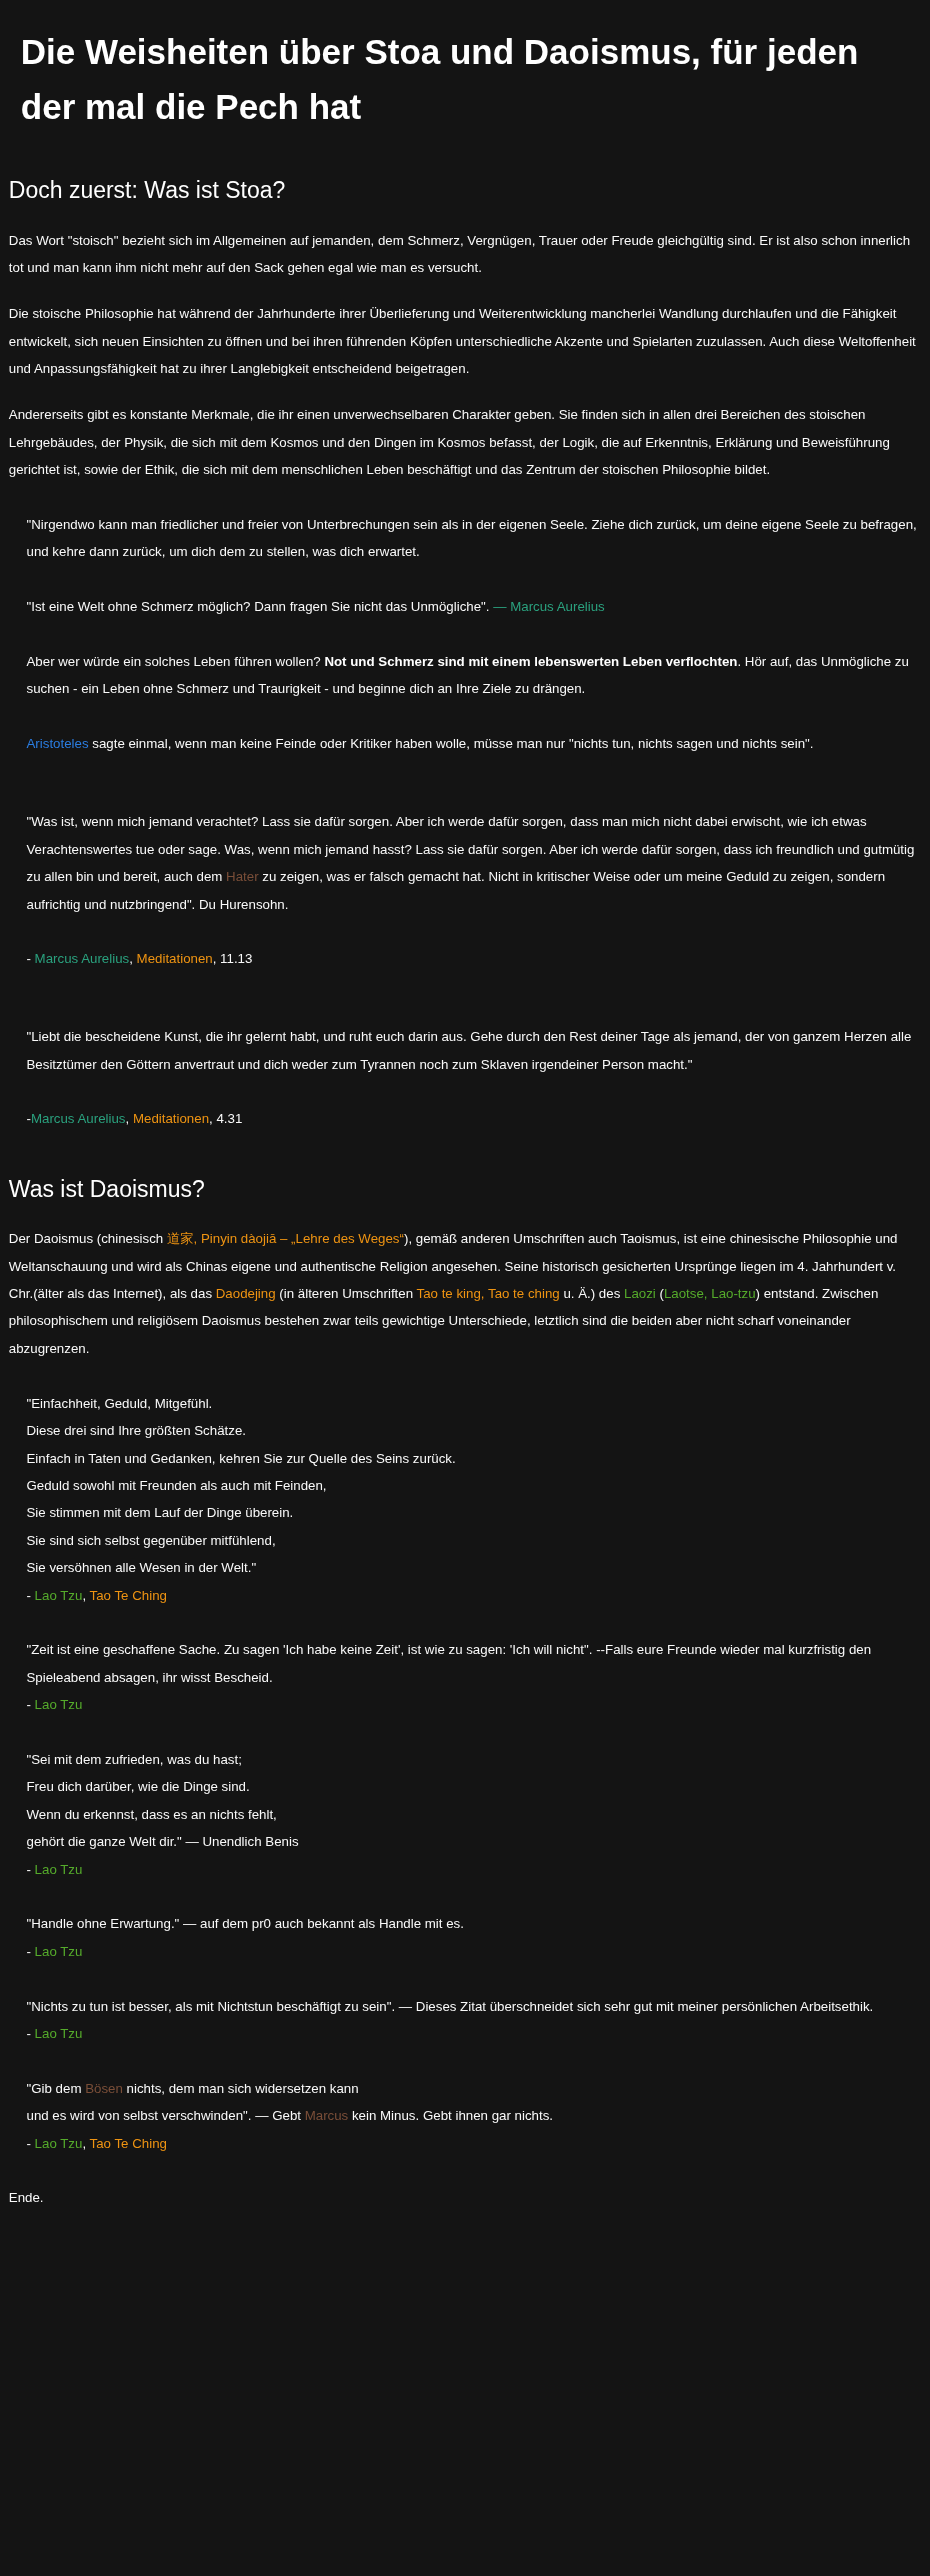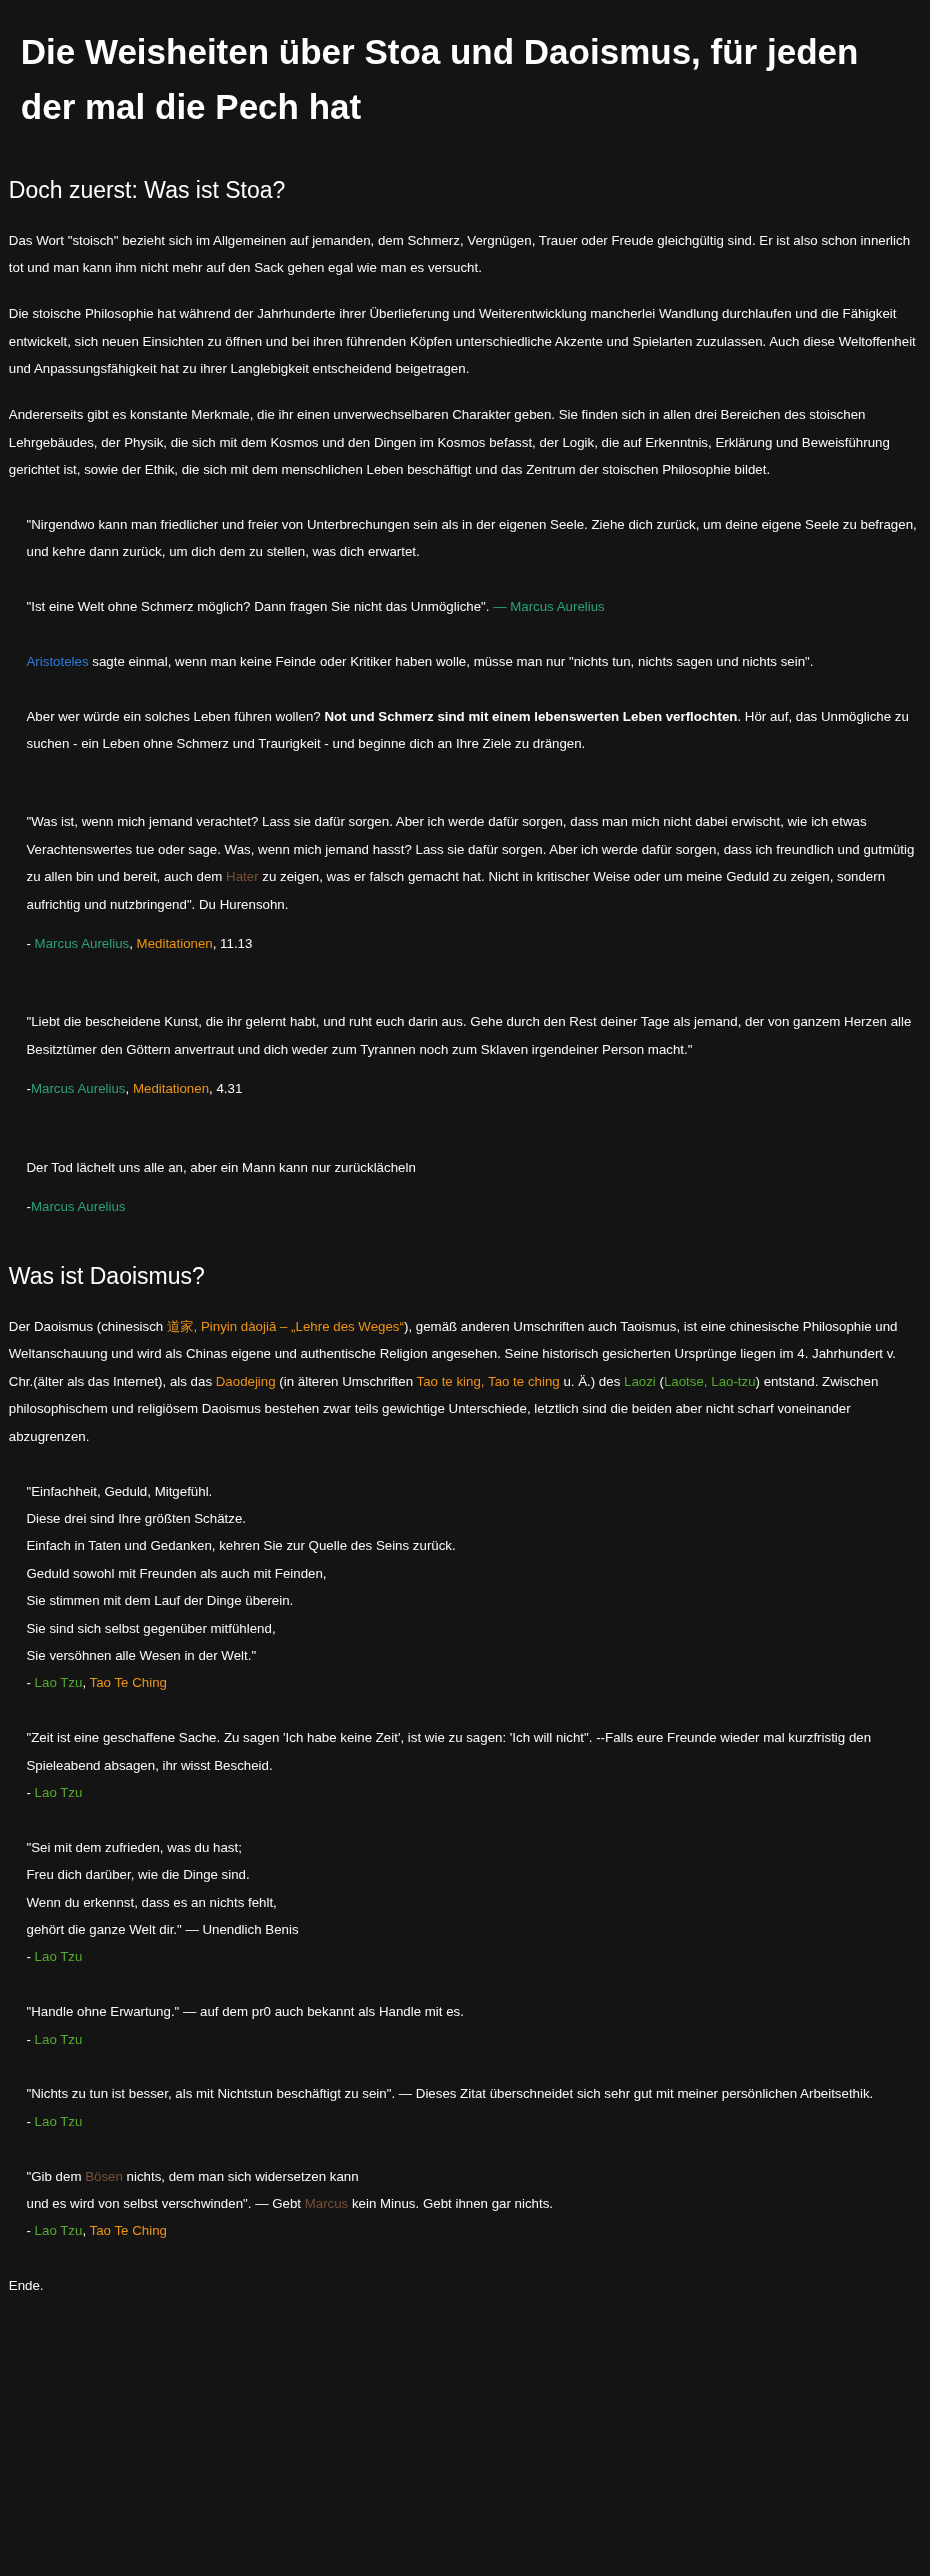--- a/index.html
+++ b/index.html
@@ -12,21 +12,21 @@
     width:913px;
     padding:12.4px 8.8px 21px 8.8px;
   }
   h1{font-size:35px;line-height:55px;font-weight:700;margin:12px;color:#ffffff;}
   p.intro{font-size:18.6px;line-height:27.4px;margin:80px 0 0 0;}
   h2{font-size:23px;line-height:35px;font-weight:400;margin:39px 0 0 0;color:#ffffff;}
   p.body{margin:18.6px 0 0 0;white-space:pre-line;}
   blockquote{margin:27.4px 0 27.4px 17.7px;padding:0;}
   blockquote.gap-large{margin-top:51px;}
   blockquote p{margin:0;white-space:pre-line;}
-  blockquote p.attr{margin-top:12px;}
+  blockquote p.attr{margin-top:27px;}
   a{text-decoration:none;cursor:pointer;}
   .s-teal{color:var(--c-teal,#2aa17e);}
   .s-green{color:var(--c-green,#55ab2b);}
   .s-orange{color:var(--c-orange,#ef9412);}
   .s-blue{color:var(--c-blue,#2b7de1);}
   .s-brown{color:var(--c-brown,#7a4e38);}
   .s-bold{font-weight:700;color:#ffffff;}
 </style>
 </head>
 <body style="background: rgb(20, 20, 20); color: rgb(250, 250, 250);">
@@ -37,36 +37,32 @@
     <p class="body"><span>Das Wort "stoisch" bezieht sich im Allgemeinen auf jemanden, dem Schmerz, Vergnügen, Trauer oder Freude gleichgültig sind. Er ist also schon innerlich tot und man kann ihm nicht mehr auf den Sack gehen egal wie man es versucht.</span></p>
     <p class="body"><span>Die stoische Philosophie hat während der Jahrhunderte ihrer Überlieferung und Weiterentwicklung mancherlei Wandlung durchlaufen und die Fähigkeit entwickelt, sich neuen Einsichten zu öffnen und bei ihren führenden Köpfen unterschiedliche Akzente und Spielarten zuzulassen. Auch diese Weltoffenheit und Anpassungsfähigkeit hat zu ihrer Langlebigkeit entscheidend beigetragen.</span></p>
     <p class="body"><span>Andererseits gibt es konstante Merkmale, die ihr einen unverwechselbaren Charakter geben. Sie finden sich in allen drei Bereichen des stoischen Lehrgebäudes, der Physik, die sich mit dem Kosmos und den Dingen im Kosmos befasst, der Logik, die auf Erkenntnis, Erklärung und Beweisführung gerichtet ist, sowie der Ethik, die sich mit dem menschlichen Leben beschäftigt und das Zentrum der stoischen Philosophie bildet.</span></p>
     <blockquote>
       <p><span>"Nirgendwo kann man friedlicher und freier von Unterbrechungen sein als in der eigenen Seele. Ziehe dich zurück, um deine eigene Seele zu befragen, und kehre dann zurück, um dich dem zu stellen, was dich erwartet.</span></p>
     </blockquote>
     <blockquote>
       <p><span>"Ist eine Welt ohne Schmerz möglich? Dann fragen Sie nicht das Unmögliche". </span><a class="s-teal">— Marcus Aurelius</a></p>
     </blockquote>
     <blockquote>
-      <p><a class="s-blue">Aristoteles</a><span> sagte einmal, wenn man keine Feinde oder Kritiker haben wolle, müsse man nur "nichts tun, nichts sagen und nichts sein".</span></p>
+      <p><span>Aber wer würde ein solches Leben führen wollen? </span><span class="s-bold">Not und Schmerz sind mit einem lebenswerten Leben verflochten</span><span>. Hör auf, das Unmögliche zu suchen - ein Leben ohne Schmerz und Traurigkeit - und beginne dich an Ihre Ziele zu drängen.</span></p>
     </blockquote>
     <blockquote>
-      <p><span>Aber wer würde ein solches Leben führen wollen? </span><span class="s-bold">Not und Schmerz sind mit einem lebenswerten Leben verflochten</span><span>. Hör auf, das Unmögliche zu suchen - ein Leben ohne Schmerz und Traurigkeit - und beginne dich an Ihre Ziele zu drängen.</span></p>
+      <p><a class="s-blue">Aristoteles</a><span> sagte einmal, wenn man keine Feinde oder Kritiker haben wolle, müsse man nur "nichts tun, nichts sagen und nichts sein".</span></p>
     </blockquote>
     <blockquote class="gap-large">
       <p><span>"Was ist, wenn mich jemand verachtet? Lass sie dafür sorgen. Aber ich werde dafür sorgen, dass man mich nicht dabei erwischt, wie ich etwas Verachtenswertes tue oder sage. Was, wenn mich jemand hasst? Lass sie dafür sorgen. Aber ich werde dafür sorgen, dass ich freundlich und gutmütig zu allen bin und bereit, auch dem </span><a class="s-brown">Hater</a><span> zu zeigen, was er falsch gemacht hat. Nicht in kritischer Weise oder um meine Geduld zu zeigen, sondern aufrichtig und nutzbringend". Du Hurensohn.</span></p>
       <p class="attr"><span>- </span><a class="s-teal">Marcus Aurelius</a><span>, </span><a class="s-orange">Meditationen</a><span>, 11.13</span></p>
     </blockquote>
     <blockquote class="gap-large">
       <p><span>"Liebt die bescheidene Kunst, die ihr gelernt habt, und ruht euch darin aus. Gehe durch den Rest deiner Tage als jemand, der von ganzem Herzen alle Besitztümer den Göttern anvertraut und dich weder zum Tyrannen noch zum Sklaven irgendeiner Person macht."</span></p>
       <p class="attr"><span>-</span><a class="s-teal">Marcus Aurelius</a><span>, </span><a class="s-orange">Meditationen</a><span>, 4.31</span></p>
-    </blockquote>
-    <blockquote class="gap-large">
-      <p><span>Der Tod lächelt uns alle an, aber ein Mann kann nur zurücklächeln</span></p>
-      <p class="attr"><span>-</span><a class="s-teal">Marcus Aurelius</a></p>
     </blockquote>
     <h2><span>Was ist Daoismus?</span></h2>
     <p class="body"><span>Der Daoismus (chinesisch </span><a class="s-orange">道家, Pinyin dàojiā – „Lehre des Weges“</a><span>), gemäß anderen Umschriften auch Taoismus, ist eine chinesische Philosophie und Weltanschauung und wird als Chinas eigene und authentische Religion angesehen. Seine historisch gesicherten Ursprünge liegen im 4. Jahrhundert v. Chr.(älter als das Internet), als das </span><a class="s-orange">Daodejing</a><span> (in älteren Umschriften </span><a class="s-orange">Tao te king, Tao te ching</a><span> u. Ä.) des </span><a class="s-green">Laozi</a><span> (</span><a class="s-green">Laotse, Lao-tzu</a><span>) entstand. Zwischen philosophischem und religiösem Daoismus bestehen zwar teils gewichtige Unterschiede, letztlich sind die beiden aber nicht scharf voneinander abzugrenzen.</span></p>
     <blockquote>
       <p><span>"Einfachheit, Geduld, Mitgefühl.
 Diese drei sind Ihre größten Schätze.
 Einfach in Taten und Gedanken, kehren Sie zur Quelle des Seins zurück.
 Geduld sowohl mit Freunden als auch mit Feinden,
 Sie stimmen mit dem Lauf der Dinge überein.
 Sie sind sich selbst gegenüber mitfühlend,

